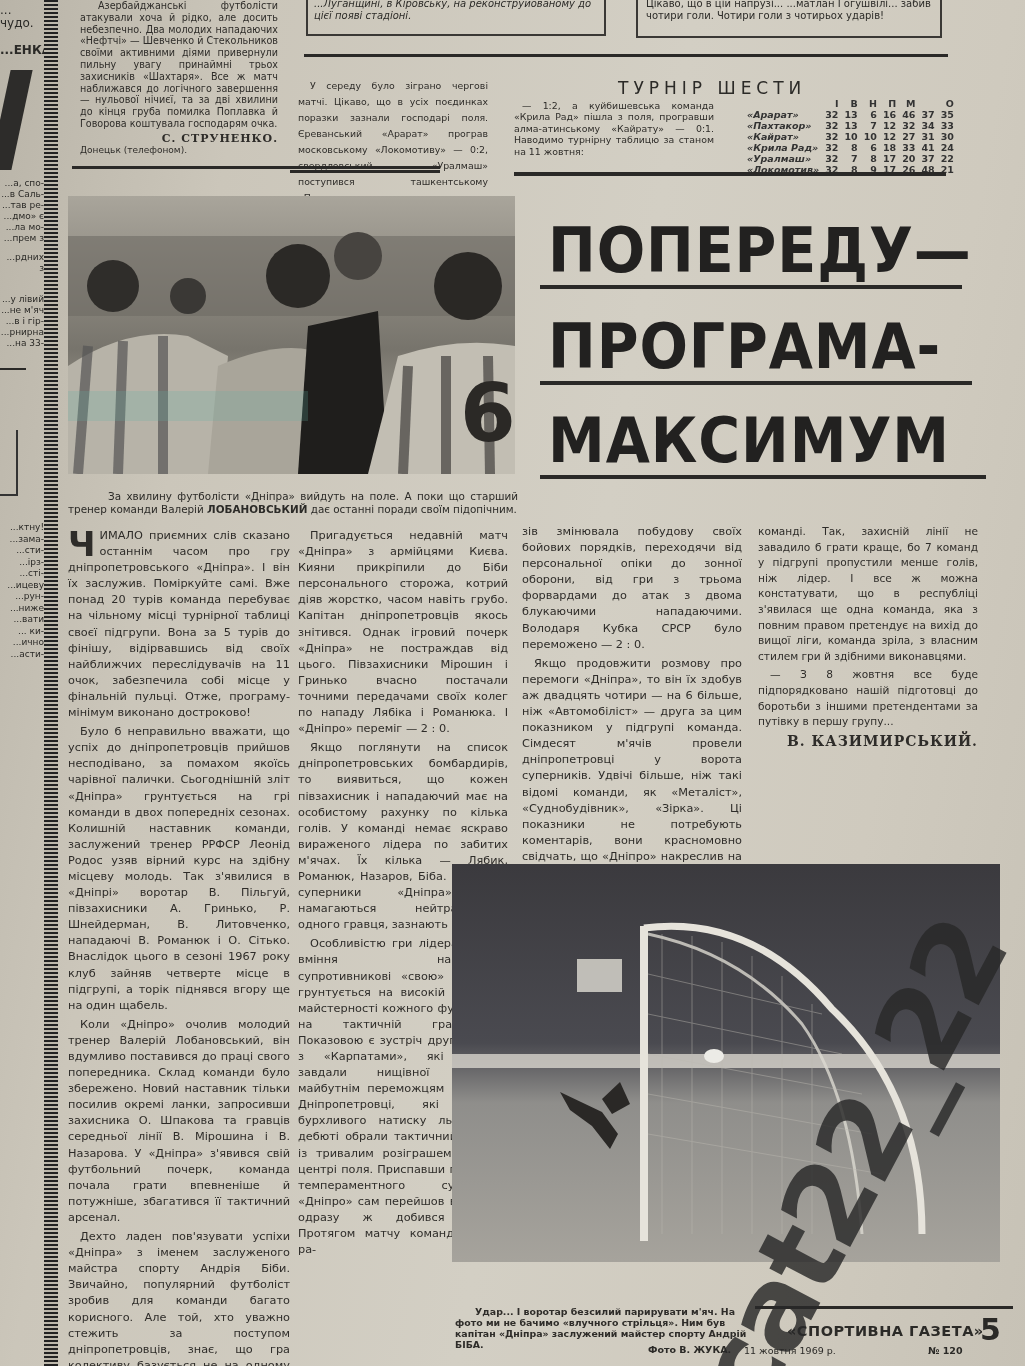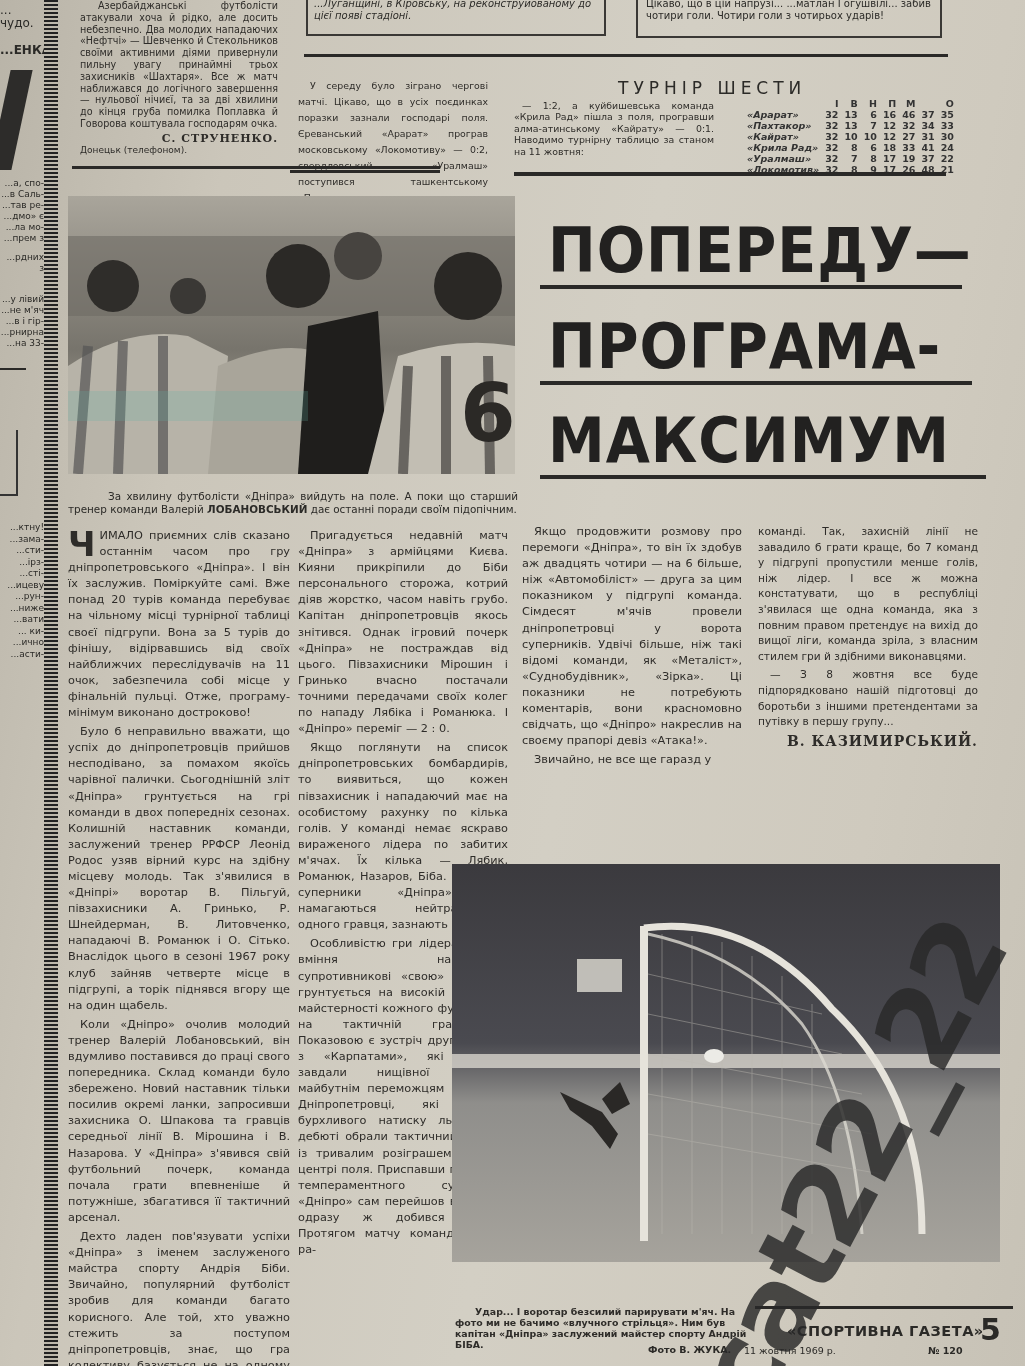--- a/index.html
+++ b/index.html
@@ -139,21 +139,21 @@
           <td>33</td>
           <td>41</td>
           <td>24</td>
         </tr>
       <tr>
           <td>«Уралмаш»</td>
           <td>32</td>
           <td>7</td>
           <td>8</td>
           <td>17</td>
-          <td>19</td>
+          <td>20</td>
           <td>37</td>
           <td>22</td>
         </tr>
       <tr>
           <td>«Локомотив»</td>
           <td>32</td>
           <td>8</td>
           <td>9</td>
           <td>17</td>
           <td>26</td>
@@ -211,20 +211,21 @@
   <p>Дехто ладен пов'язувати успіхи «Дніпра» з іменем заслуженого майстра спорту Андрія Біби. Звичайно, популярний футболіст зробив для команди багато корисного. Але той, хто уважно стежить за поступом дніпропетровців, знає, що гра колективу базується не на одному футболістові. І в цьому сила клубу.</p>
 </div>
 
 <div class="col" style="left:298px;top:528px;width:210px;">
   <p>Пригадується недавній матч «Дніпра» з армійцями Києва. Кияни прикріпили до Біби персонального сторожа, котрий діяв жорстко, часом навіть грубо. Капітан дніпропетровців якось знітився. Однак ігровий почерк «Дніпра» не постраждав від цього. Півзахисники Мірошин і Гринько вчасно постачали точними передачами своїх колег по нападу Лябіка і Романюка. І «Дніпро» переміг — 2 : 0.</p>
   <p>Якщо поглянути на список дніпропетровських бомбардирів, то виявиться, що кожен півзахисник і нападаючий має на особистому рахунку по кілька голів. У команді немає яскраво вираженого лідера по забитих м'ячах. Їх кілька — Лябик, Романюк, Назаров, Біба. Ось чому суперники «Дніпра», які намагаються нейтралізувати одного гравця, зазнають невдачі.</p>
   <p>Особливістю гри лідера є ще й вміння нав'язувати супротивникові «свою» гру, яка грунтується на високій технічній майстерності кожного футболіста, на тактичній грамотності. Показовою є зустріч другого кола з «Карпатами», які навесні завдали нищівної поразки майбутнім переможцям підгрупи. Дніпропетровці, які чекали бурхливого натиску львів'ян, у дебюті обрали тактичний варіант із тривалим розіграшем м'яча в центрі поля. Приспавши пильність темпераментного суперника, «Дніпро» сам перейшов в атаку й одразу ж добився успіху. Протягом матчу команда кілька ра-</p>
 </div>
 
 <div class="col" style="left:522px;top:524px;width:220px;">
+  <p style="text-indent:0">зів змінювала побудову своїх бойових порядків, переходячи від персональної опіки до зонної оборони, від гри з трьома форвардами до атак з двома блукаючими нападаючими. Володаря Кубка СРСР було переможено — 2 : 0.</p>
   <p>Якщо продовжити розмову про перемоги «Дніпра», то він їх здобув аж двадцять чотири — на 6 більше, ніж «Автомобіліст» — друга за цим показником у підгрупі команда. Сімдесят м'ячів провели дніпропетровці у ворота суперників. Удвічі більше, ніж такі відомі команди, як «Металіст», «Суднобудівник», «Зірка». Ці показники не потребують коментарів, вони красномовно свідчать, що «Дніпро» накреслив на своєму прапорі девіз «Атака!».</p>
   <p>Звичайно, не все ще гаразд у</p>
 </div>
 
 <div class="col" style="left:758px;top:524px;width:220px;font-size:10.6px;line-height:15.6px;">
   <p style="text-indent:0">команді. Так, захисній лінії не завадило б грати краще, бо 7 команд у підгрупі пропустили менше голів, ніж лідер. І все ж можна констатувати, що в республіці з'явилася ще одна команда, яка з повним правом претендує на вихід до вищої ліги, команда зріла, з власним стилем гри й здібними виконавцями.</p>
   <p>— З 8 жовтня все буде підпорядковано нашій підготовці до боротьби з іншими претендентами за путівку в першу групу...</p>
   <div class="sig" style="text-align:right;margin-top:4px;">В. КАЗИМИРСЬКИЙ.</div>
 </div>
 <div class="rule" style="left:752px;top:866px;width:240px;height:4px;"></div>

